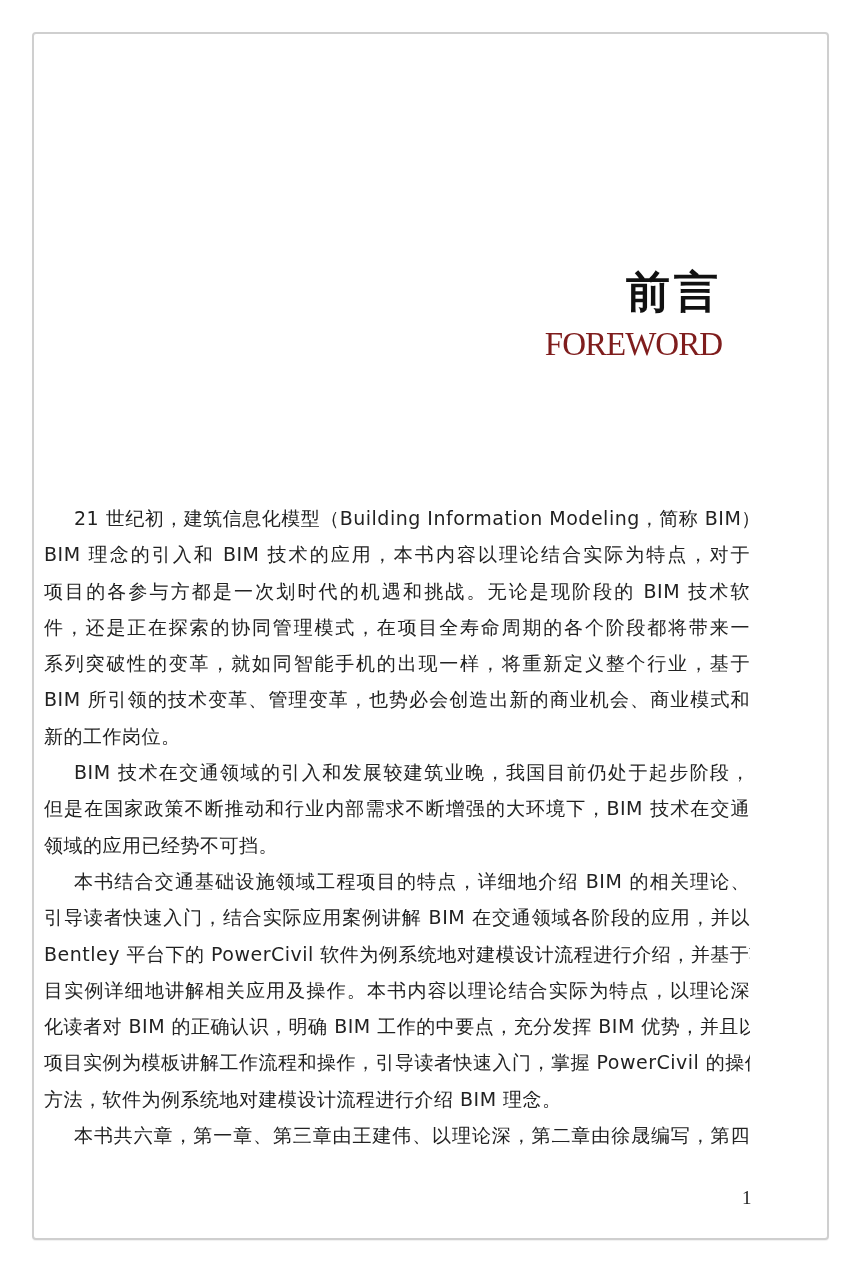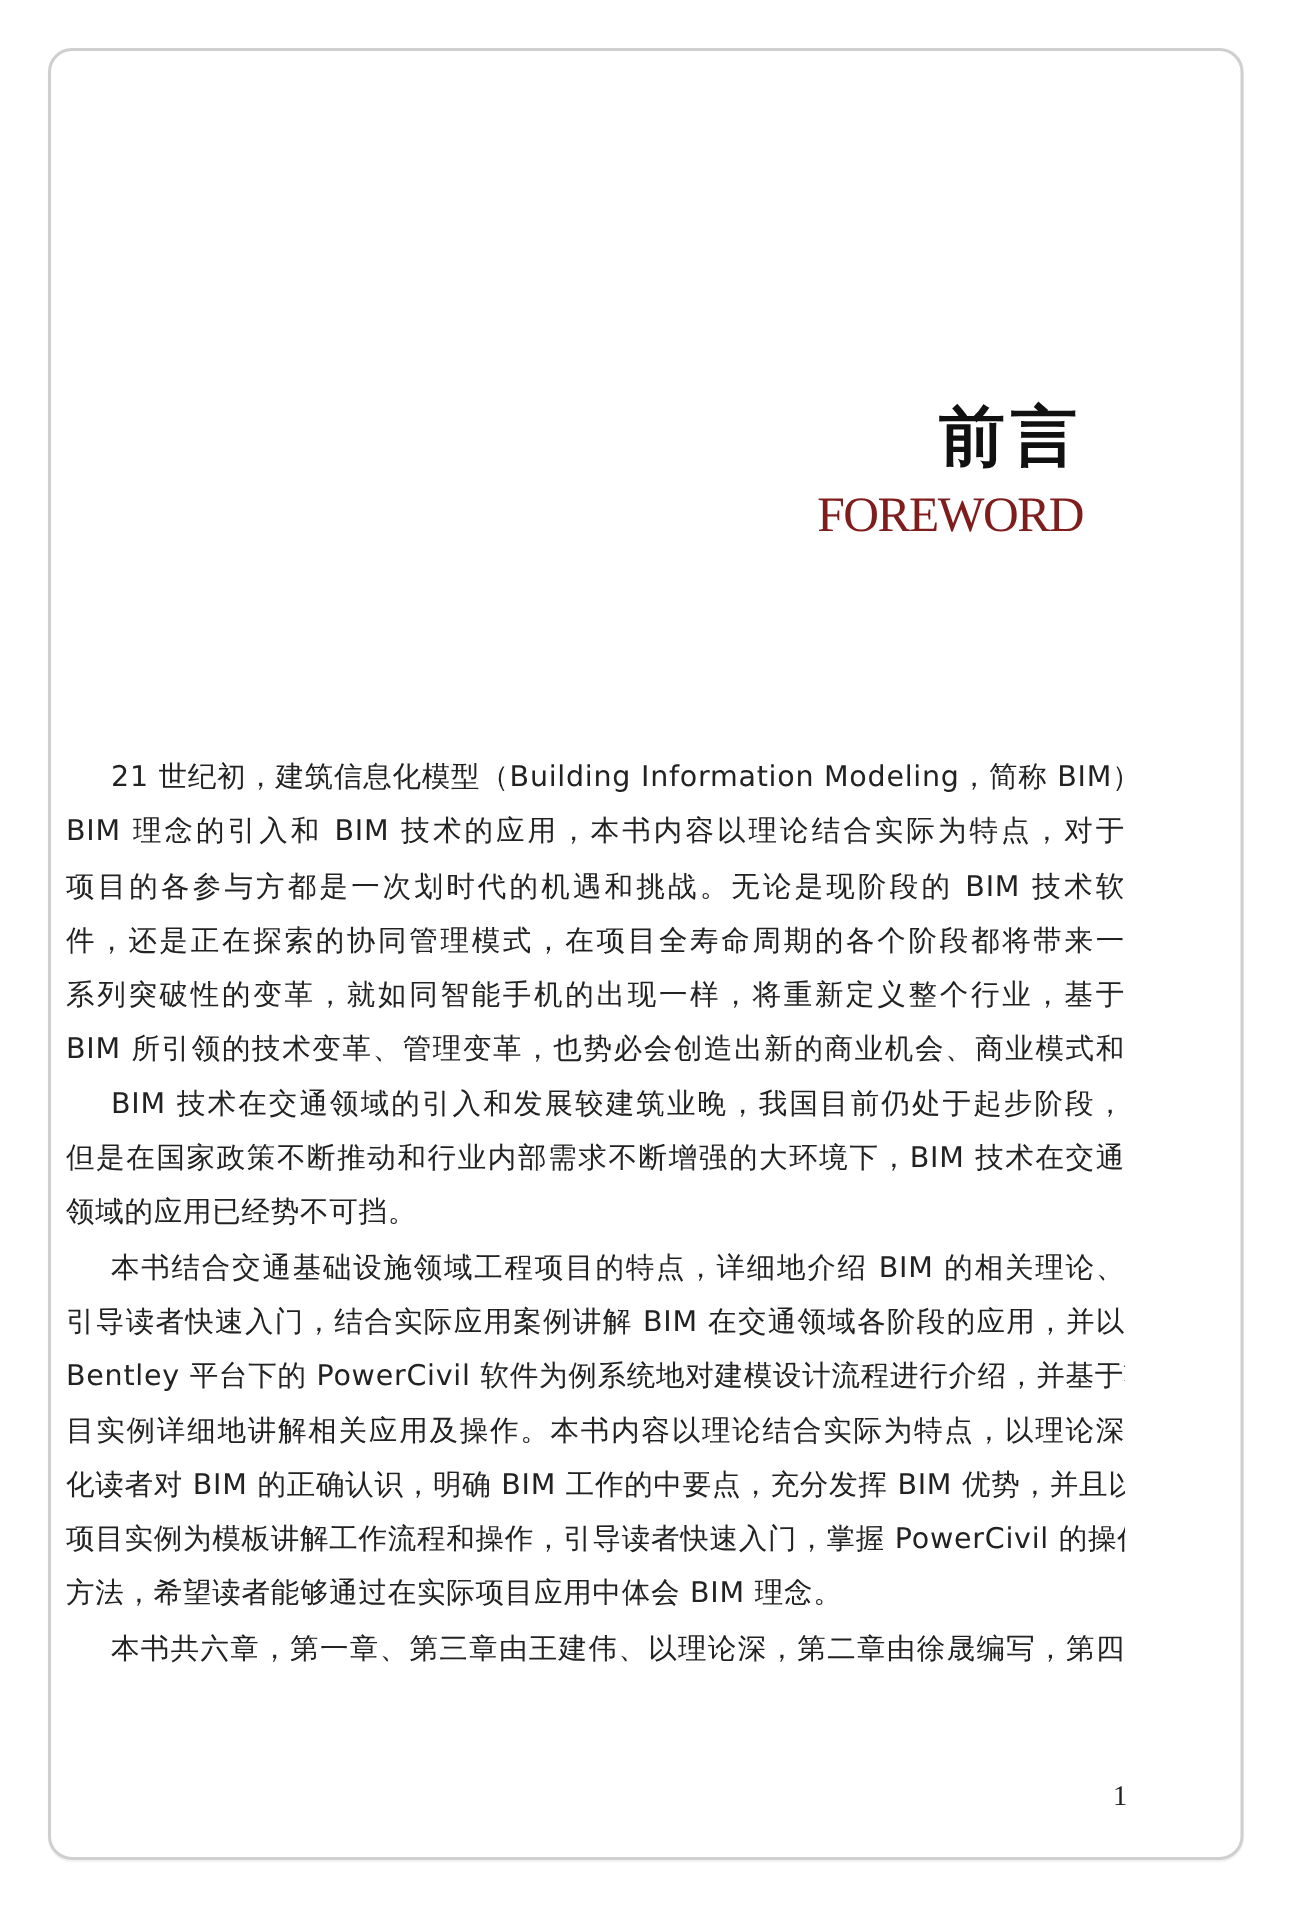--- a/index.html
+++ b/index.html
@@ -15,21 +15,21 @@
     font-family: "DejaVu Serif", "Liberation Serif", serif;
     color: #1a1a1a;
   }
   .page {
     position: absolute;
     left: 32px;
     top: 32px;
     width: 793px;
     height: 1204px;
     border: 2px solid #cfcfcf;
-    border-radius: 16px;
+    border-radius: 4px;
     background: #ffffff;
     box-shadow: 0 1px 1px rgba(0,0,0,0.06);
   }
   .title-cn {
     position: absolute;
     right: 105px;
     top: 236px;
     font-family: "DejaVu Serif", serif;
     font-size: 44px;
     font-weight: bold;
@@ -90,36 +90,37 @@
 
   <div class="body-text">
 
     <div>
       <span class="line indent">21 世纪初，建筑信息化模型（Building Information Modeling，简称 BIM），先在</span>
       <span class="line">BIM 理念的引入和 BIM 技术的应用，本书内容以理论结合实际为特点，对于</span>
       <span class="line">项目的各参与方都是一次划时代的机遇和挑战。无论是现阶段的 BIM 技术软</span>
       <span class="line">件，还是正在探索的协同管理模式，在项目全寿命周期的各个阶段都将带来一</span>
       <span class="line">系列突破性的变革，就如同智能手机的出现一样，将重新定义整个行业，基于</span>
       <span class="line">BIM 所引领的技术变革、管理变革，也势必会创造出新的商业机会、商业模式和</span>
+      <span class="line last">新的工作岗位。</span>
     </div>
 
     <div>
       <span class="line indent">BIM 技术在交通领域的引入和发展较建筑业晚，我国目前仍处于起步阶段，</span>
       <span class="line">但是在国家政策不断推动和行业内部需求不断增强的大环境下，BIM 技术在交通</span>
       <span class="line last">领域的应用已经势不可挡。</span>
     </div>
 
     <div>
       <span class="line indent">本书结合交通基础设施领域工程项目的特点，详细地介绍 BIM 的相关理论、</span>
       <span class="line">引导读者快速入门，结合实际应用案例讲解 BIM 在交通领域各阶段的应用，并以</span>
       <span class="line">Bentley 平台下的 PowerCivil 软件为例系统地对建模设计流程进行介绍，并基于项</span>
       <span class="line">目实例详细地讲解相关应用及操作。本书内容以理论结合实际为特点，以理论深</span>
       <span class="line">化读者对 BIM 的正确认识，明确 BIM 工作的中要点，充分发挥 BIM 优势，并且以</span>
       <span class="line">项目实例为模板讲解工作流程和操作，引导读者快速入门，掌握 PowerCivil 的操作</span>
-      <span class="line last">方法，希望读者能够通过在实际项目应用中体会 BIM 理念。</span>
+      <span class="line last">方法，软件为例系统地对建模设计流程进行介绍 BIM 理念。</span>
     </div>
 
     <div>
       <span class="line indent">本书共六章，第一章、第三章由王建伟、以理论深，第二章由徐晟编写，第四</span>
     </div>
   </div>
 
   <div class="page-number">1</div>
 </div>
 

